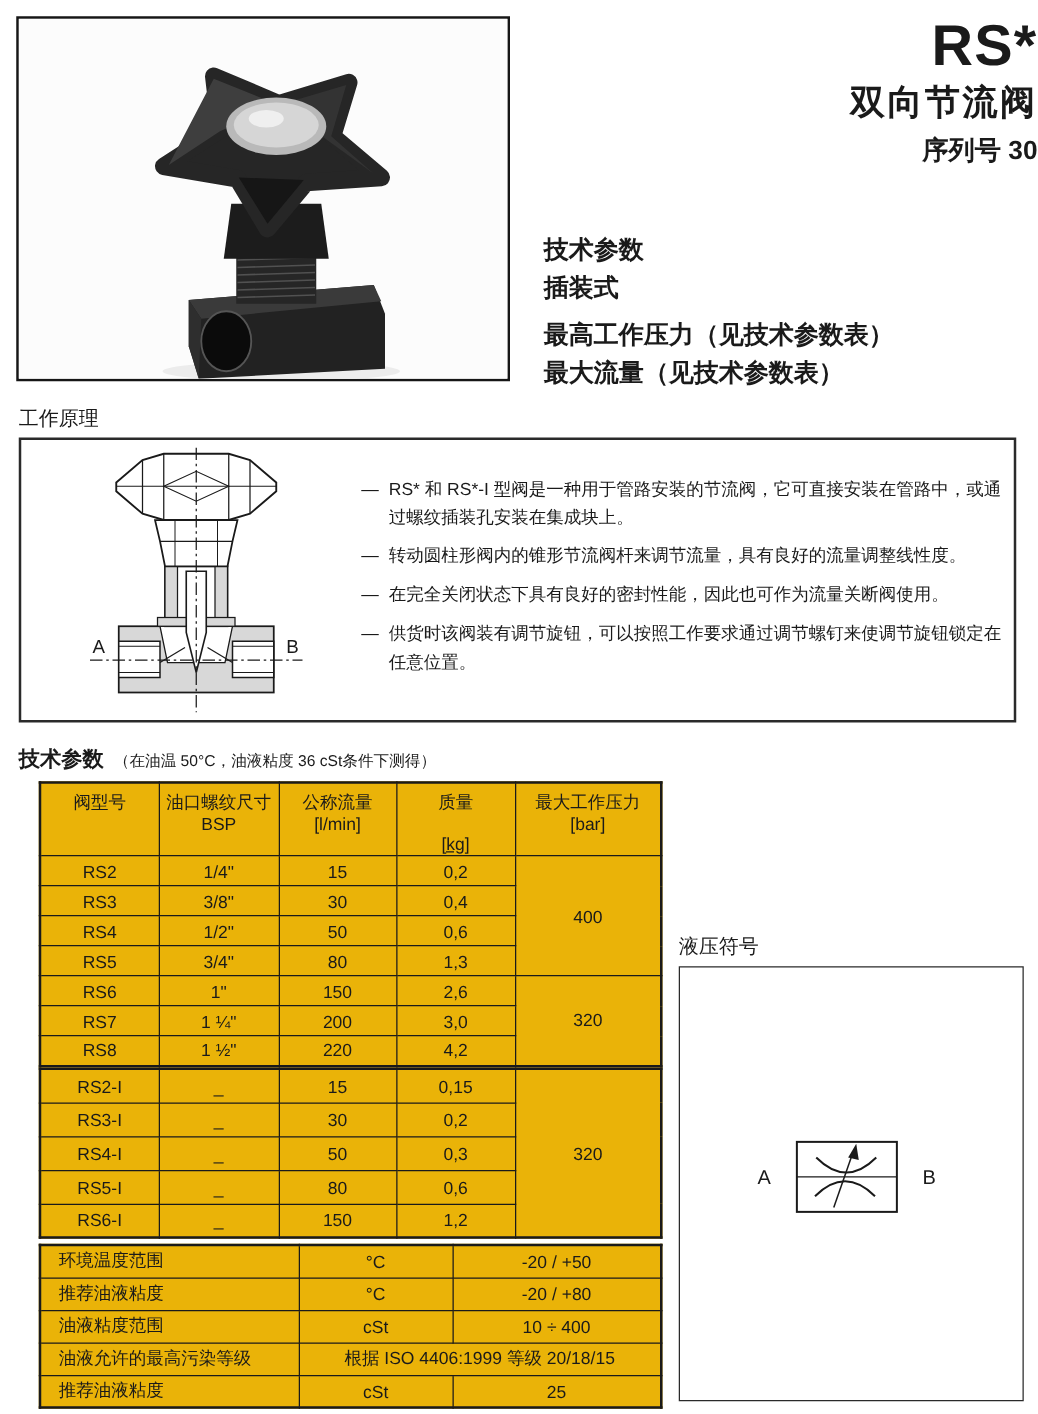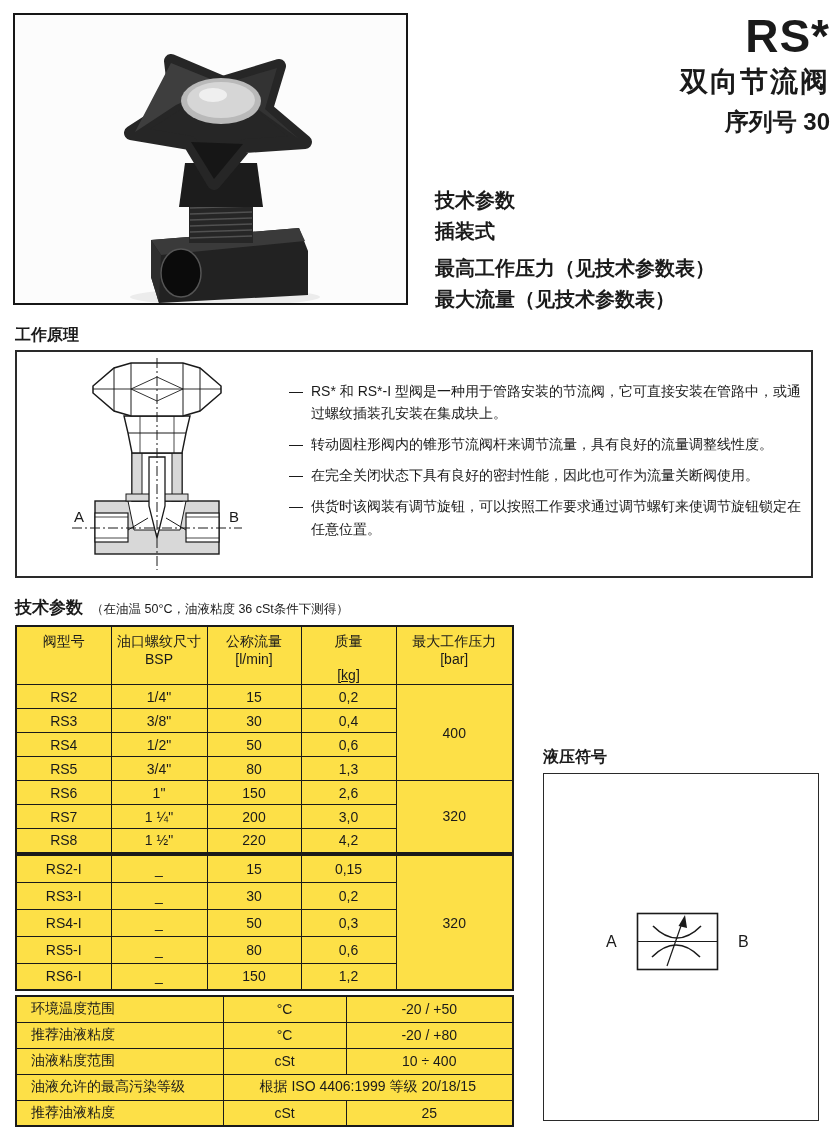--- a/index.html
+++ b/index.html
@@ -9,38 +9,38 @@
   }
   .abs{position:absolute;}
 
   
   .photo-frame{left:13px;top:13px;width:391px;height:288px;border:2px solid #161616;background:#fcfcfc;}
 
   
   .title-block{left:432px;top:14px;width:398px;text-align:right;}
   .model-title{font-size:46px;font-weight:700;line-height:44px;letter-spacing:1px;}
   .model-subtitle{font-size:28px;font-weight:700;margin-top:5px;letter-spacing:2px;}
-  .series-number{font-size:24px;font-weight:700;margin-top:5px;}
+  .series-number{font-size:21px;font-weight:700;margin-top:5px;}
 
   .features{left:435px;top:185px;font-size:20px;font-weight:700;line-height:31px;}
   .notes{left:435px;top:253px;font-size:20px;font-weight:700;line-height:31px;}
 
-  .sec-heading{font-size:16px;font-weight:700;}
+  .sec-heading{font-size:16px;font-weight:400;}
   .wp-heading{left:15px;top:325px;}
   .wp-box{left:15px;top:350px;width:794px;height:224px;border:2px solid #2a2a2a;background:#fff;}
   .cross-section{position:absolute;left:45px;top:6px;}
   .bullets{position:absolute;left:272px;top:28px;right:8px;font-size:14px;line-height:1.58;}
   .bullet{display:flex;margin-bottom:9px;}
   .bullet .dash{flex:0 0 22px;}
 
   .tp-heading{left:15px;top:596px;}
   .tp-title{font-size:17px;font-weight:700;}
   .tp-cond{font-size:12.5px;margin-left:8px;}
 
-  table{border-collapse:collapse;table-layout:fixed;background:#fde047;}
+  table{border-collapse:collapse;table-layout:fixed;background:#eab308;margin-left:16px;}
   table{border:2px solid #1a1a1a;}
   th,td{border:1px solid #1a1a1a;text-align:center;font-size:14px;font-weight:normal;padding:0;}
   .t1{left:15px;top:625px;width:497px;}
   .t1 th{vertical-align:top;padding-top:6px;line-height:1.25;}
   .t1 .kg{margin-top:16px;text-decoration:underline;}
   .t2{left:15px;top:854px;width:497px;}
   .t3{left:15px;top:995px;width:497px;}
   .t3 td.lbl{text-align:left;padding-left:14px;}
 
   .sym-heading{left:543px;top:747px;text-align:right;}

